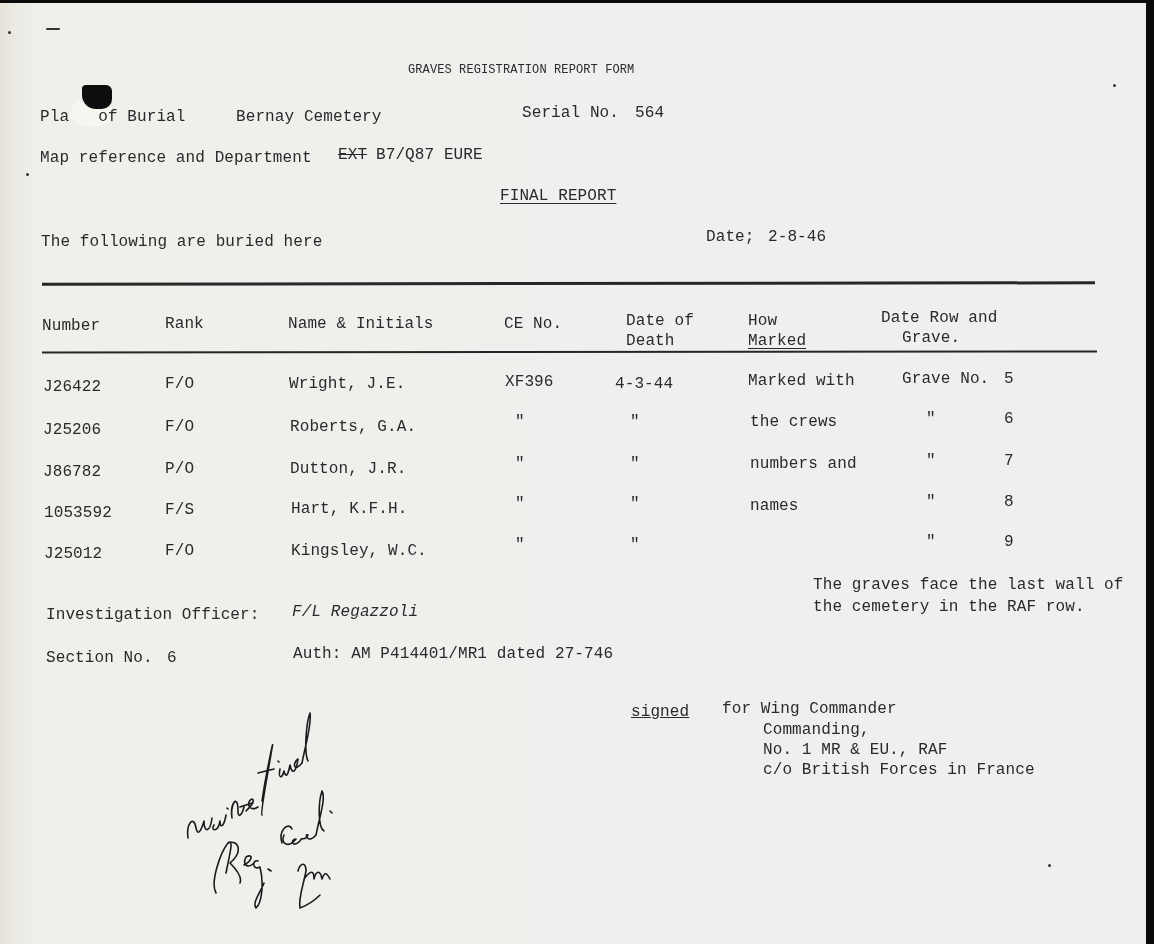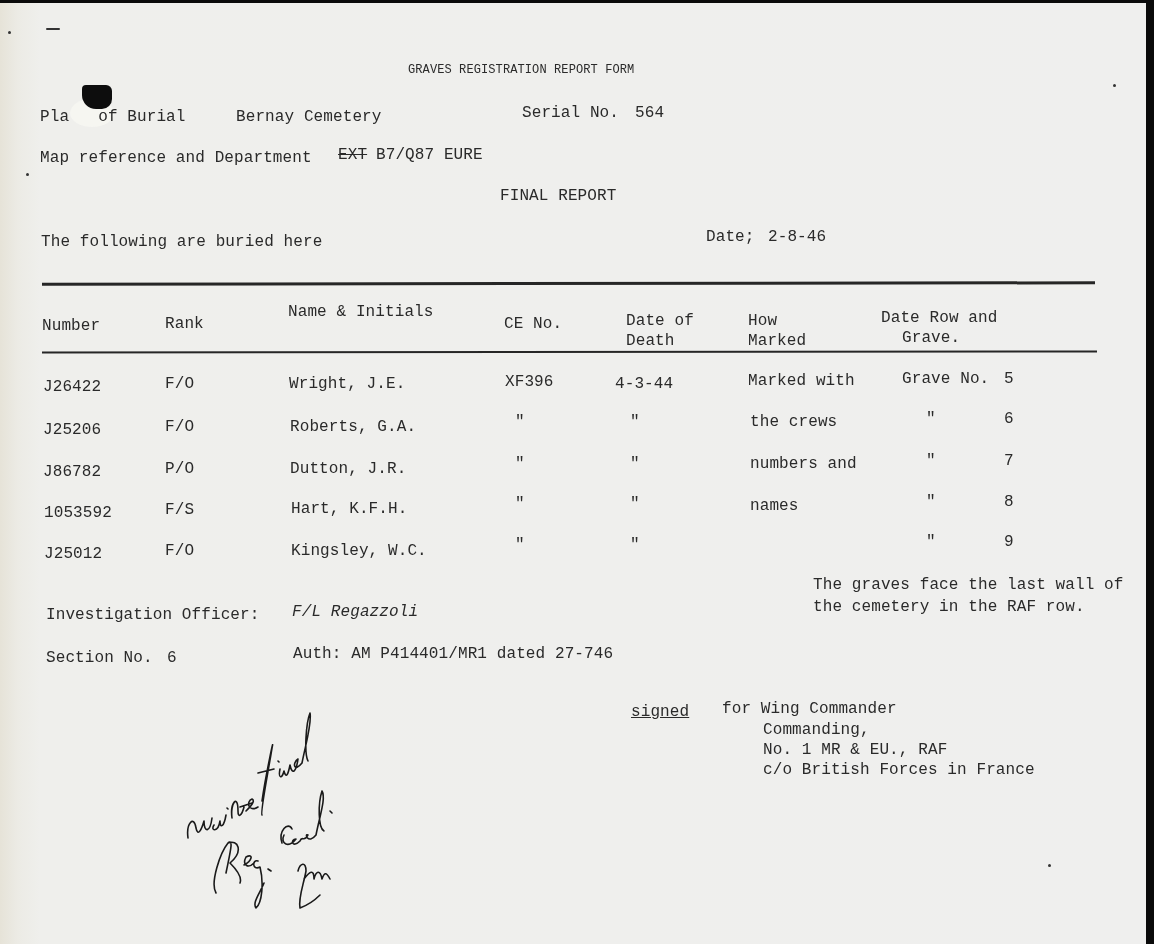--- a/index.html
+++ b/index.html
@@ -10,21 +10,21 @@
     }
     .paper {
       position: absolute; left: 0; top: 3px; width: 1146px; height: 941px;
       background: linear-gradient(90deg, #e6e3d8 0px, #ecebe5 18px, #efefec 40px, #efefee 100%);
       color: #2a2a2a;
       font-family: "Liberation Mono", "DejaVu Sans Mono", monospace;
       font-size: 16px;
       overflow: hidden;
     }
     .t { position: absolute; white-space: pre; line-height: 18px; letter-spacing: 0.1px; }
-    .ul { text-underline-offset: 3px; }
+    .ul { text-decoration: underline; text-underline-offset: 3px; }
     .rule { position: absolute; background: #262626; }
     .blot {
       position: absolute; left: 82px; top: 82px; width: 30px; height: 24px;
       background: #0d0d0d; border-radius: 4px 6px 10px 14px;
     }
     .blot-light {
       position: absolute; left: 70px; top: 96px; width: 44px; height: 28px;
       background: #f6f6f2; border-radius: 50%; opacity: 0.9;
     }
     .hand {
@@ -61,21 +61,21 @@
 
   <div class="t" style="left:41px;top:230px;">The following are buried here</div>
   <div class="t" style="left:706px;top:225px;">Date;</div>
   <div class="t" style="left:768px;top:225px;">2-8-46</div>
 
   <div class="rule" style="left:42px;top:279px;width:1053px;height:3px;transform:rotate(-0.08deg);"></div>
   <div class="rule" style="left:42px;top:348px;width:1055px;height:2px;transform:rotate(-0.06deg);"></div>
 
   <div class="t" style="left:42px;top:314px;">Number</div>
   <div class="t" style="left:165px;top:312px;">Rank</div>
-  <div class="t" style="left:288px;top:300px;">Name &amp; Initials</div>
+  <div class="t" style="left:288px;top:312px;">Name &amp; Initials</div>
   <div class="t" style="left:504px;top:312px;">CE No.</div>
   <div class="t" style="left:626px;top:309px;">Date of</div>
   <div class="t" style="left:626px;top:329px;">Death</div>
   <div class="t" style="left:748px;top:309px;">How</div>
   <div class="t ul" style="left:748px;top:329px;">Marked</div>
   <div class="t" style="left:881px;top:306px;">Date Row and</div>
   <div class="t" style="left:902px;top:326px;">Grave.</div>
 
   <div>
     <div class="t" style="left:43px;top:375px;">J26422</div>

